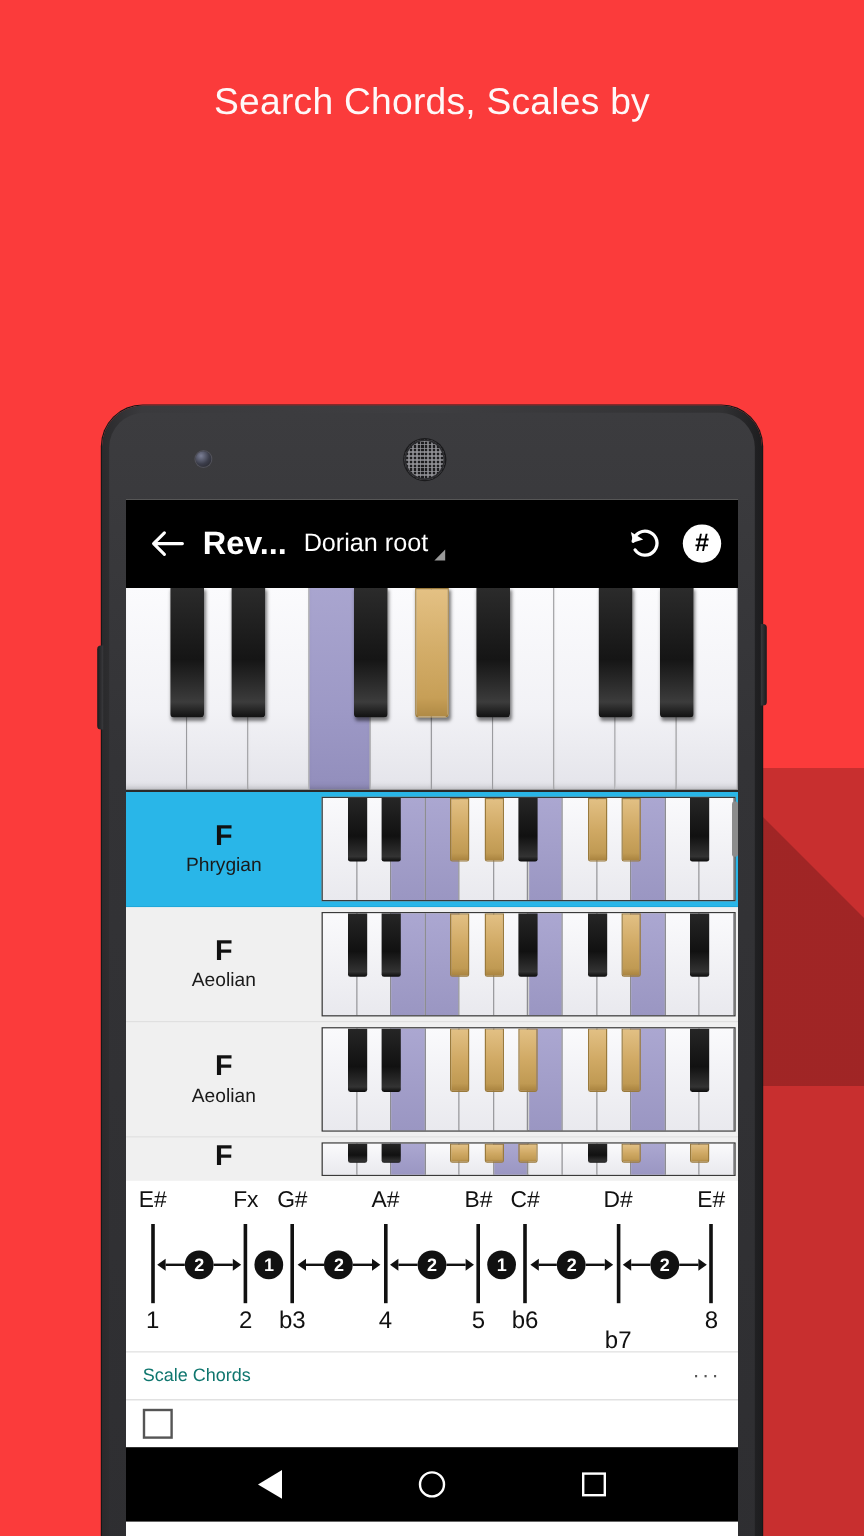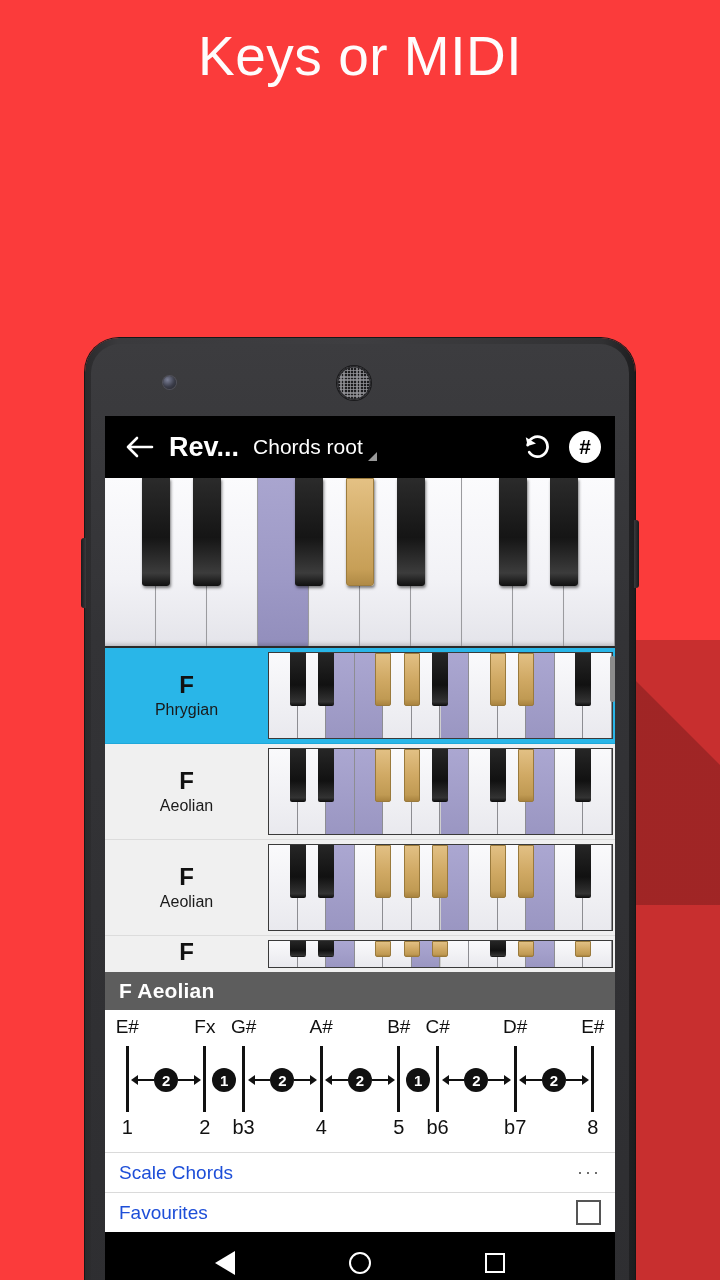--- a/index.html
+++ b/index.html
@@ -80,21 +80,21 @@
 
   
   .screen {
     position:absolute; left:20px; top:78px;
     width:510px; height:870px;
     background:#ffffff; overflow:hidden;
   }
 
   
   .appbar {
-    height:62px; background:#000000; display:flex; align-items:center;
+    height:74px; background:#000000; display:flex; align-items:center;
     padding:0 14px; position:relative;text-align:center;
   }
   .ab-back { width:42px; height:42px; display:flex; align-items:center; justify-content:center; cursor:pointer; }
   .ab-title {
     color:#ffffff; font-size:27px; font-weight:700; margin-left:8px;
     white-space:nowrap; max-width:98px; overflow:hidden;
   }
   .ab-spinner {
     margin-left:14px; position:relative; padding-right:14px; cursor:pointer;
   }
@@ -200,41 +200,41 @@
     flex:none;
   }
   .dg-degs { position:relative; height:28px; }
   .dg-deg { position:absolute; font-size:20px; color:#111; transform:translateX(-50%); }
 
   
   .brow {
     display:flex; align-items:center; height:40px; padding:0 14px;
     border-top:1px solid #dadada; background:#ffffff; cursor:pointer;
   }
-  .brow-label { font-size:19px; color:#1d4ed8; flex:1; }
+  .brow-label { font-size:15px; color:#0f766e; flex:1; }
   .brow-dots { color:#555; font-size:18px; letter-spacing:2px; }
   .brow-check {
     width:25px; height:25px; border:2.5px solid #555; background:#fff;
   }
 
   
   .navbar {
     height:62px; background:#000000; display:flex; align-items:center;
     justify-content:space-around; padding:0 52px;
   }
   .nav-btn { width:44px; height:44px; display:flex; align-items:center; justify-content:center; cursor:pointer; }
   .nav-back { width:0; height:0; border-top:12px solid transparent; border-bottom:12px solid transparent; border-right:20px solid #ffffff; }
   .nav-home { width:22px; height:22px; border:2.5px solid #ffffff; border-radius:50%; }
   .nav-recent { width:20px; height:20px; border:2.5px solid #ffffff; }
 </style>
 </head>
 <body>
 
 <div class="promo">
-  <div class="promo-line2">Keys or MIDI</div>
+  <div class="promo-line1">Search Chords, Scales by</div>
 </div>
 
 <div class="phone-shadow"></div>
 <div class="phone-shadow2"></div>
 
 <div class="phone">
   <div class="phone-glass"></div>
   <div class="cam"></div>
   <div class="speaker"></div>
   <div class="btn-power"></div>
@@ -243,21 +243,21 @@
   <div class="screen">
 
     <div class="appbar">
       <div class="ab-back">
         <svg width="30" height="24" viewBox="0 0 30 24">
           <path d="M3 12 H27 M3 12 L12 3 M3 12 L12 21" stroke="#fff" stroke-width="2.6" fill="none" stroke-linecap="round" stroke-linejoin="round"></path>
         </svg>
       </div>
       <div class="ab-title">Rev...</div>
       <div class="ab-spinner">
-        <span class="ab-spinner-label">Chords root</span>
+        <span class="ab-spinner-label">Dorian root</span>
         <span class="ab-spinner-caret"></span>
       </div>
       <div class="ab-spacer"></div>
       <div class="ab-icon">
         <svg width="30" height="30" viewBox="0 0 24 24">
           <path d="M4.5 10.5 A8 8 0 1 1 5.8 16.2" stroke="#fff" stroke-width="2.2" fill="none" stroke-linecap="round"></path>
           <path d="M3 4.2 L4.6 11.2 L11.2 9.2 Z" fill="#fff"></path>
         </svg>
       </div>
       <div class="ab-hash">#</div>
@@ -392,21 +392,20 @@
             <div class="mp-black sel" style="left: calc(31%); width: 4.66667%;"></div>
             <div class="mp-black sel" style="left: calc(39.3333%); width: 4.66667%;"></div>
             <div class="mp-black sel" style="left: calc(47.6667%); width: 4.66667%;"></div>
             <div class="mp-black" style="left: calc(64.3333%); width: 4.66667%;"></div>
             <div class="mp-black sel" style="left: calc(72.6667%); width: 4.66667%;"></div>
             <div class="mp-black sel" style="left: calc(89.3333%); width: 4.66667%;"></div>
           </div>
         </div>
       </div>
 
-    <div class="detail-head">F Aeolian</div>
 
     <div class="diagram">
       <div class="dg-notes" id="dg-notes">
           <span class="dg-note" style="left: 2.5%;">E#</span>
           <span class="dg-note" style="left: 18.3333%;">Fx</span>
           <span class="dg-note" style="left: 26.25%;">G#</span>
           <span class="dg-note" style="left: 42.0833%;">A#</span>
           <span class="dg-note" style="left: 57.9167%;">B#</span>
           <span class="dg-note" style="left: 65.8333%;">C#</span>
           <span class="dg-note" style="left: 81.6667%;">D#</span>
@@ -463,31 +462,30 @@
             <span class="dg-arrow-r"></span>
           </div>
         </div>
       <div class="dg-degs" id="dg-degs">
           <span class="dg-deg" style="left: 2.5%;">1</span>
           <span class="dg-deg" style="left: 18.3333%;">2</span>
           <span class="dg-deg" style="left: 26.25%;">b3</span>
           <span class="dg-deg" style="left: 42.0833%;">4</span>
           <span class="dg-deg" style="left: 57.9167%;">5</span>
           <span class="dg-deg" style="left: 65.8333%;">b6</span>
-          <span class="dg-deg" style="left: 81.6667%;">b7</span>
+          <span class="dg-deg" style="left: 81.6667%; margin-top: 16px;">b7</span>
           <span class="dg-deg" style="left: 97.5%;">8</span>
         </div>
     </div>
 
     <div class="brow">
       <span class="brow-label">Scale Chords</span>
       <span class="brow-dots">···</span>
     </div>
     <div class="brow">
-      <span class="brow-label">Favourites</span>
       <span class="brow-check"></span>
     </div>
 
     <div class="navbar">
       <div class="nav-btn">
           <span class="nav-back"></span>
         </div>
       <div class="nav-btn">
           <span class="nav-home"></span>
         </div>

